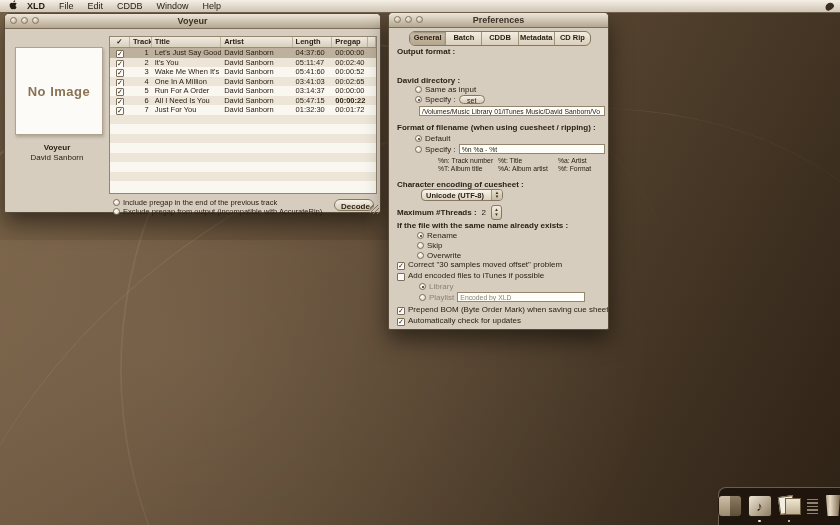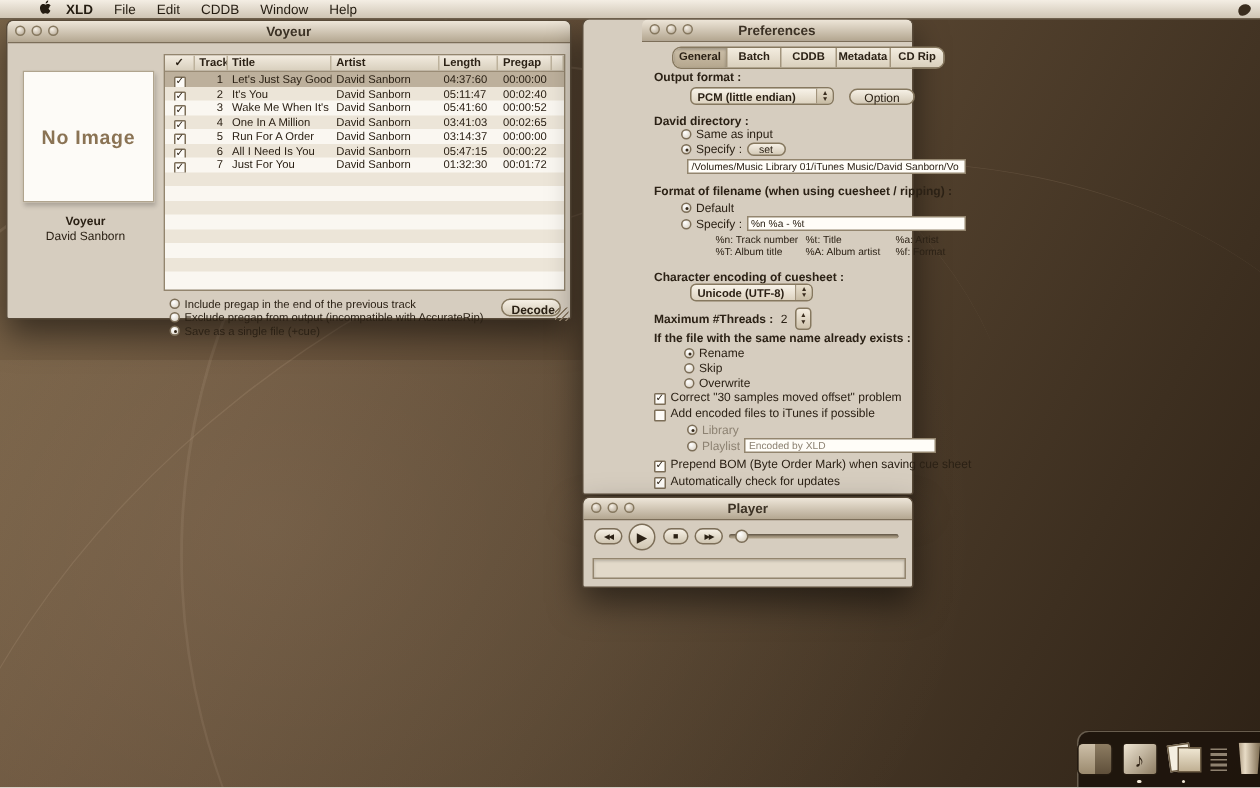--- a/index.html
+++ b/index.html
@@ -13,21 +13,21 @@
   .w2{left:-100px;top:150px;width:1100px;height:800px;border-radius:50%;
       border-top:1px solid rgba(255,230,200,.10);transform:rotate(-30deg);}
   .w3{left:120px;top:-80px;width:900px;height:900px;border-radius:50%;
       border-left:2px solid rgba(255,235,205,.08);transform:rotate(14deg);}
   .w4{left:-60px;top:240px;width:800px;height:560px;
       background:radial-gradient(ellipse at 30% 20%,rgba(255,228,195,.10),transparent 60%);}
 
   
   .menubar{position:absolute;left:0;top:0;width:100%;height:13px;box-sizing:border-box;
     background:linear-gradient(#f4eee4,#cfc5b4);border-bottom:1px solid #6d5f4c;
-    display:flex;align-items:flex-start;font-size:9px;color:#241c11;padding-left:24px;z-index:50;}
+    display:flex;align-items:flex-start;font-size:9px;color:#241c11;padding-left:7px;z-index:50;}
   .menu-item{padding:0 7px;line-height:13px;}
   .menu-item.appname{font-weight:bold;}
   .apple{width:13px;display:flex;justify-content:center;align-items:center;}
   .menubar-right{position:absolute;right:6px;top:3px;width:9px;height:7px;background:#3a2d1e;
     border-radius:50% 50% 50% 50%/60% 60% 40% 40%;transform:rotate(-35deg);}
 
   
   .window{position:absolute;background:#d6cdbf;border:1px solid #584a39;border-radius:5px 5px 2px 2px;
     box-shadow:0 10px 22px rgba(0,0,0,.5);box-sizing:border-box;}
   .titlebar{height:14px;background:linear-gradient(#eee6d9,#b4a791);border-bottom:1px solid #7c6e59;
@@ -224,21 +224,21 @@
               <div class="tcell" style="width: 40px;">03:14:37</div>
               <div class="tcell" style="width: 36px;">00:00:00</div>
               <div class="tcell" style="width: 8px;"></div>
             </div>
             <div class="trow alt">
               <div class="tcell" style="width: 20px; text-align: center;"><span class="chk">✓</span></div>
               <div class="tcell num" style="width: 22px;">6</div>
               <div class="tcell" style="width: 70px;">All I Need Is You</div>
               <div class="tcell" style="width: 72px;">David Sanborn</div>
               <div class="tcell" style="width: 40px;">05:47:15</div>
-              <div class="tcell" style="width: 36px;">00:00:22</div>
+              <div class="tcell" style="width: 36px; font-weight: bold;">00:00:22</div>
               <div class="tcell" style="width: 8px;"></div>
             </div>
             <div class="trow">
               <div class="tcell" style="width: 20px; text-align: center;"><span class="chk">✓</span></div>
               <div class="tcell num" style="width: 22px;">7</div>
               <div class="tcell" style="width: 70px;">Just For You</div>
               <div class="tcell" style="width: 72px;">David Sanborn</div>
               <div class="tcell" style="width: 40px;">01:32:30</div>
               <div class="tcell" style="width: 36px;">00:01:72</div>
               <div class="tcell" style="width: 8px;"></div>
@@ -255,59 +255,45 @@
 
       <div class="vo-options" id="pregap-options">
           <div class="opt-row">
             <span class="radio"></span>
             <span>Include pregap in the end of the previous track</span>
           </div>
           <div class="opt-row">
             <span class="radio"></span>
             <span>Exclude pregap from output (incompatible with AccurateRip)</span>
           </div>
-          <div class="opt-row">
-            <span class="radio on"></span>
-            <span>Save as a single file (+cue)</span>
-          </div>
         </div>
       <button class="pushbtn decode" style="position:absolute;">Decode</button>
       <div class="grip"></div>
     </div>
   </div>
 
-  <div class="window" style="left:388px;top:12px;width:221px;height:318px;padding-left:39px;">
+  <div class="window" style="left:388px;top:12px;width:221px;height:318px;">
     <div class="titlebar">
       <div class="lights">
         <span class="light"></span>
         <span class="light"></span>
         <span class="light"></span>
       </div>
       <span>Preferences</span>
     </div>
     <div class="pref-content">
       <div class="tabs" id="pref-tabs">
           <div class="tab active">General</div>
           <div class="tab">Batch</div>
           <div class="tab">CDDB</div>
           <div class="tab">Metadata</div>
           <div class="tab">CD Rip</div>
         </div>
 
       <div class="plabel" style="left:8px;top:19px;text-align:center;">Output format :</div>
-      <div class="ctl-row" style="left:32px;top:30px;">
-        <div class="dropdown" style="width:96px;">
-          <span class="dval">PCM (little endian)</span>
-          <span class="darrows">
-              <span>▲</span>
-              <span>▼</span>
-            </span>
-        </div>
-        <button class="pushbtn" style="width:44px;height:11px;line-height:10px;margin-left:7px;">Option</button>
-      </div>
 
       <div class="plabel" style="left:8px;top:48px;">David directory :</div>
       <div class="ctl-row" style="left:26px;top:57px;">
         <span class="radio"></span>
         <span>Same as input</span>
       </div>
       <div class="ctl-row" style="left:26px;top:67px;">
         <span class="radio on"></span>
         <span>Specify :</span>
         <button class="pushbtn" style="width:26px;height:9px;line-height:8px;font-size:7px;">set</button>
@@ -384,39 +370,20 @@
         <span class="chk">✓</span>
         <span>Prepend BOM (Byte Order Mark) when saving cue sheet</span>
       </div>
       <div class="ctl-row" style="left:8px;top:288px;">
         <span class="chk">✓</span>
         <span>Automatically check for updates</span>
       </div>
     </div>
   </div>
 
-  <div class="window" style="left:388px;top:331px;width:221px;height:61px;">
-    <div class="titlebar">
-      <div class="lights">
-        <span class="light"></span>
-        <span class="light"></span>
-        <span class="light"></span>
-      </div>
-      <span>Player</span>
-    </div>
-    <div class="player-content">
-      <button class="pbtn pcap" style="left:7px;top:5px;width:19px;">◀◀</button>
-      <button class="pbtn pplay" style="left:30px;top:2px;">▶</button>
-      <button class="pbtn pcap" style="left:53px;top:5px;width:17px;font-size:6px;letter-spacing:0;">■</button>
-      <button class="pbtn pcap" style="left:74px;top:5px;width:19px;">▶▶</button>
-      <div class="slider-track" style="left:97px;top:9px;width:113px;"></div>
-      <div class="slider-knob" style="left:101px;top:6px;"></div>
-      <div class="status-field"></div>
-    </div>
-  </div>
 
   <div class="dock">
     <div class="dock-icon">
       <div class="finder-face">
           <div class="half-l"></div>
           <div class="half-r"></div>
         </div>
     </div>
     <div class="dock-icon">
       <div class="xld-box">

